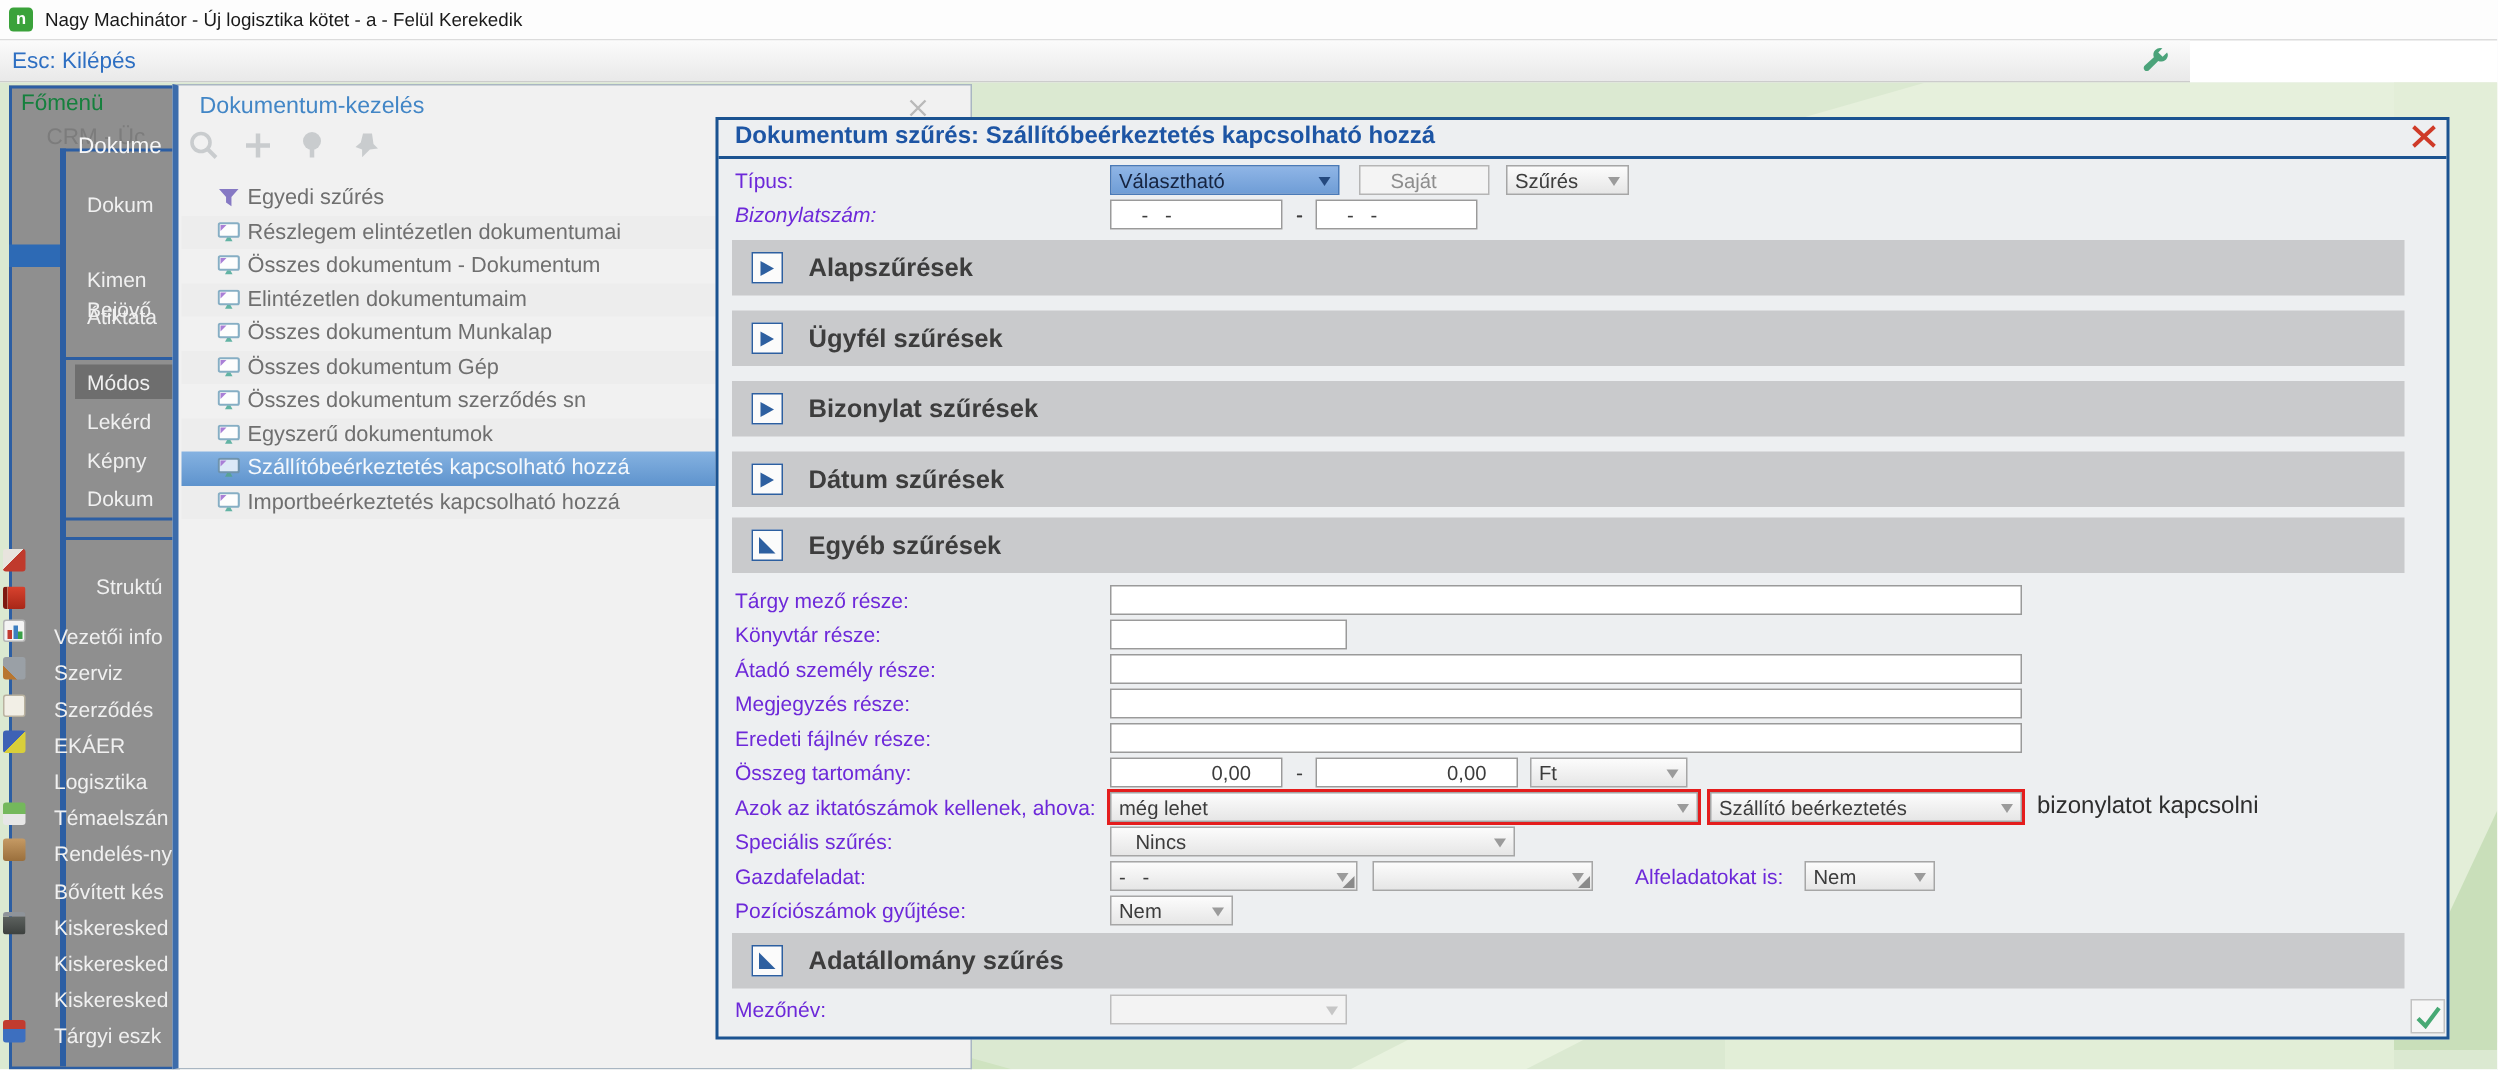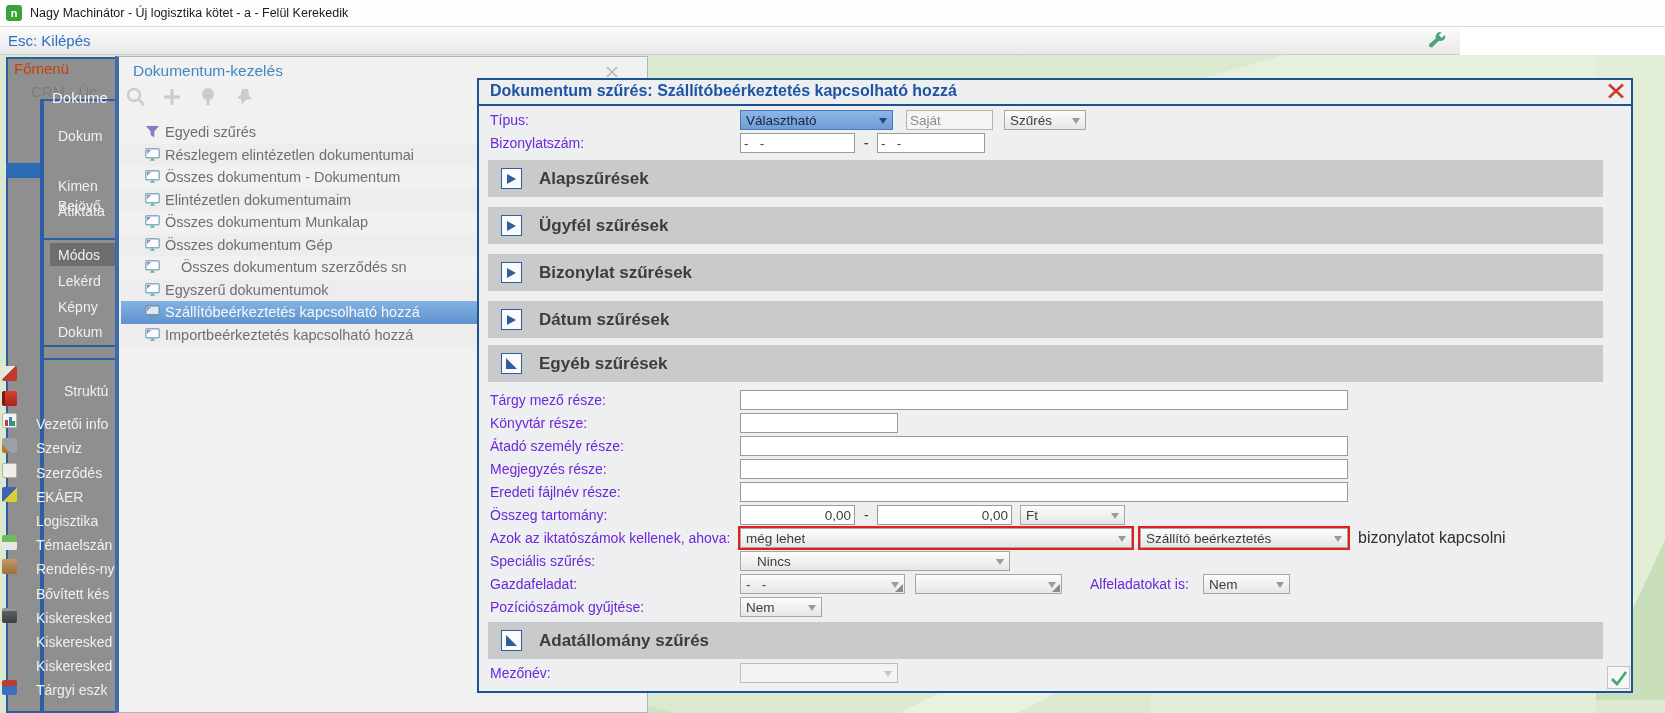--- a/index.html
+++ b/index.html
@@ -23,21 +23,21 @@
 
   
   .bg { position:absolute; left:0; top:55px; width:1665px; height:658px; background:#dbe9d1; }
   .sh { position:absolute; }
 
   
   .pn-outer { position:absolute; left:6px; top:57px; width:114px; height:656px;
     background:#8f8f8f; border:2px solid #2c5ea3; }
   .pn3 { position:absolute; left:40px; top:99px; width:80px; height:612px;
     background:#8f8f8f; border-top:2px solid #2c5ea3; border-left:4px solid #2c5ea3; }
-  .nav-t0 { position:absolute; left:14px; top:60px; font-size:15px; color:#c2410c; white-space:nowrap; }
+  .nav-t0 { position:absolute; left:14px; top:60px; font-size:15px; color:#15803d; white-space:nowrap; }
   .nav-t1 { position:absolute; left:31px; top:83px; font-size:15px; color:#7c7c7c; white-space:nowrap; }
   .nav-t2 { position:absolute; left:52px; top:89px; font-size:15px; color:#f6f6f6; white-space:nowrap; }
   .nav-item { position:absolute; font-size:14px; color:#f0f0f0; white-space:nowrap; height:20px; line-height:20px; cursor:default; }
   .nav-sel { position:absolute; left:50px; top:243px; width:70px; height:23px; background:#6e6e6e; }
   .bluefrag { position:absolute; left:6px; top:163px; width:34px; height:15px; background:#2d6ab5; }
   .bline { position:absolute; height:2px; background:#2c5ea3; }
   .ic { position:absolute; left:2px; width:15px; height:15px; border-radius:2px; }
   .ic-palette { background:linear-gradient(135deg,#e8e4de 45%,#c03a2c 45%); }
   .ic-book { background:linear-gradient(180deg,#d8422e,#a82718); border-left:3px solid #7d1a10; }
   .ic-chart { background:#f4f4f4; border:1px solid #b5b5b5;
@@ -65,21 +65,21 @@
   .drow.sel .dlabel { color:#f4f8fc; }
 
   
   .dialog { position:absolute; left:477px; top:78px; width:1156px; height:615px;
     background:#edeff1; border:2px solid #1b5391; }
   .dlg-title { position:absolute; left:11px; top:2px; font-size:16px; font-weight:600; color:#1d55a4; white-space:nowrap; }
   .dlg-rule { position:absolute; left:0; top:24px; width:1152px; height:2px; background:#1b5391; }
   .dlg-close { position:absolute; left:1128px; top:3px; width:18px; height:16px; cursor:default; }
   .flabel { position:absolute; left:11px; height:20px; line-height:20px; font-size:14px; color:#6d28d9; white-space:nowrap; }
   .inp { position:absolute; height:20px; background:#fff; border:1px solid #9a9a9a;
-    font-size:13.5px; color:#3c3c3c; display:flex; align-items:center; padding:0 3px; white-space:pre; }
+    font-size:13.5px; color:#3c3c3c; display:flex; align-items:center; padding:0 20px; white-space:pre; }
   .inp.right { justify-content:flex-end; }
   .inp.dim { background:#f4f4f4; color:#8d8d8d; border-color:#b5b5b5; }
   .sep { position:absolute; font-size:14px; color:#3c3c3c; height:20px; line-height:20px; }
   .dd { position:absolute; height:20px; display:flex; align-items:center;
     background:linear-gradient(#fcfcfc,#e6e6e6); border:1px solid #a6a6a6;
     font-size:13.5px; color:#3c3c3c; padding-left:5px; cursor:default; }
   .dd .sp { flex:1; white-space:pre; overflow:hidden; }
   .dd .ar { flex:none; width:0; height:0; border:4.5px solid transparent; border-top:6px solid #9b9b9b; margin:6px 5px 0 2px; }
   .dd.dis { background:#f3f3f3; border-color:#bdbdbd; color:#9a9a9a; }
   .dd.dis .ar { border-top-color:#c6c6c6; }
@@ -251,21 +251,21 @@
     <div class="drow alt" style="top:176.5px;">
       <span class="dicon">
           <svg width="15" height="14" viewBox="0 0 15 14">
             <rect x="0.8" y="0.8" width="13.4" height="9" rx="1" fill="#fdfdfd" stroke="#86aec4" stroke-width="1.4"></rect>
             <path d="M2 2 L6 2 L2 6 Z" fill="#a97fd6"></path>
             <path d="M5 12.8 H10 L8.6 10.4 H6.4 Z" fill="#62b3a4"></path>
           </svg>
         </span>
       <span class="dlabel">Összes dokumentum Gép</span>
     </div>
-    <div class="drow" style="top:199px;gap:16px;">
+    <div class="drow" style="top:199px;">
       <span class="dicon">
           <svg width="15" height="14" viewBox="0 0 15 14">
             <rect x="0.8" y="0.8" width="13.4" height="9" rx="1" fill="#fdfdfd" stroke="#86aec4" stroke-width="1.4"></rect>
             <path d="M2 2 L6 2 L2 6 Z" fill="#a97fd6"></path>
             <path d="M5 12.8 H10 L8.6 10.4 H6.4 Z" fill="#62b3a4"></path>
           </svg>
         </span>
       <span class="dlabel">Összes dokumentum szerződés sn</span>
     </div>
     <div class="drow alt" style="top:221.5px;">
@@ -313,21 +313,21 @@
     <div class="dd blue" style="left:261px;top:30px;width:153px;">
       <span class="sp">Választható</span>
       <span class="ar"></span>
     </div>
     <div class="inp dim" style="left:427px;top:30px;width:87px;">Saját</div>
     <div class="dd" style="left:525px;top:30px;width:82px;">
       <span class="sp">Szűrés</span>
       <span class="ar"></span>
     </div>
 
-    <div class="flabel" style="top:53px;">Bizonylatszám:</div>
+    <div class="flabel" style="top:53px;font-style:italic;">Bizonylatszám:</div>
     <div class="inp" style="left:261px;top:53px;width:115px;">-   -</div>
     <div class="sep" style="left:385px;top:53px;">-</div>
     <div class="sep" style="left:385px;top:53px;">-</div>
     <div class="inp" style="left:398px;top:53px;width:108px;">-   -</div>
 
     <div class="secbar" style="top:80px;">
       <span class="secbtn">
           <span class="tri-r"></span>
         </span>
       <span class="sectitle">Alapszűrések</span>

